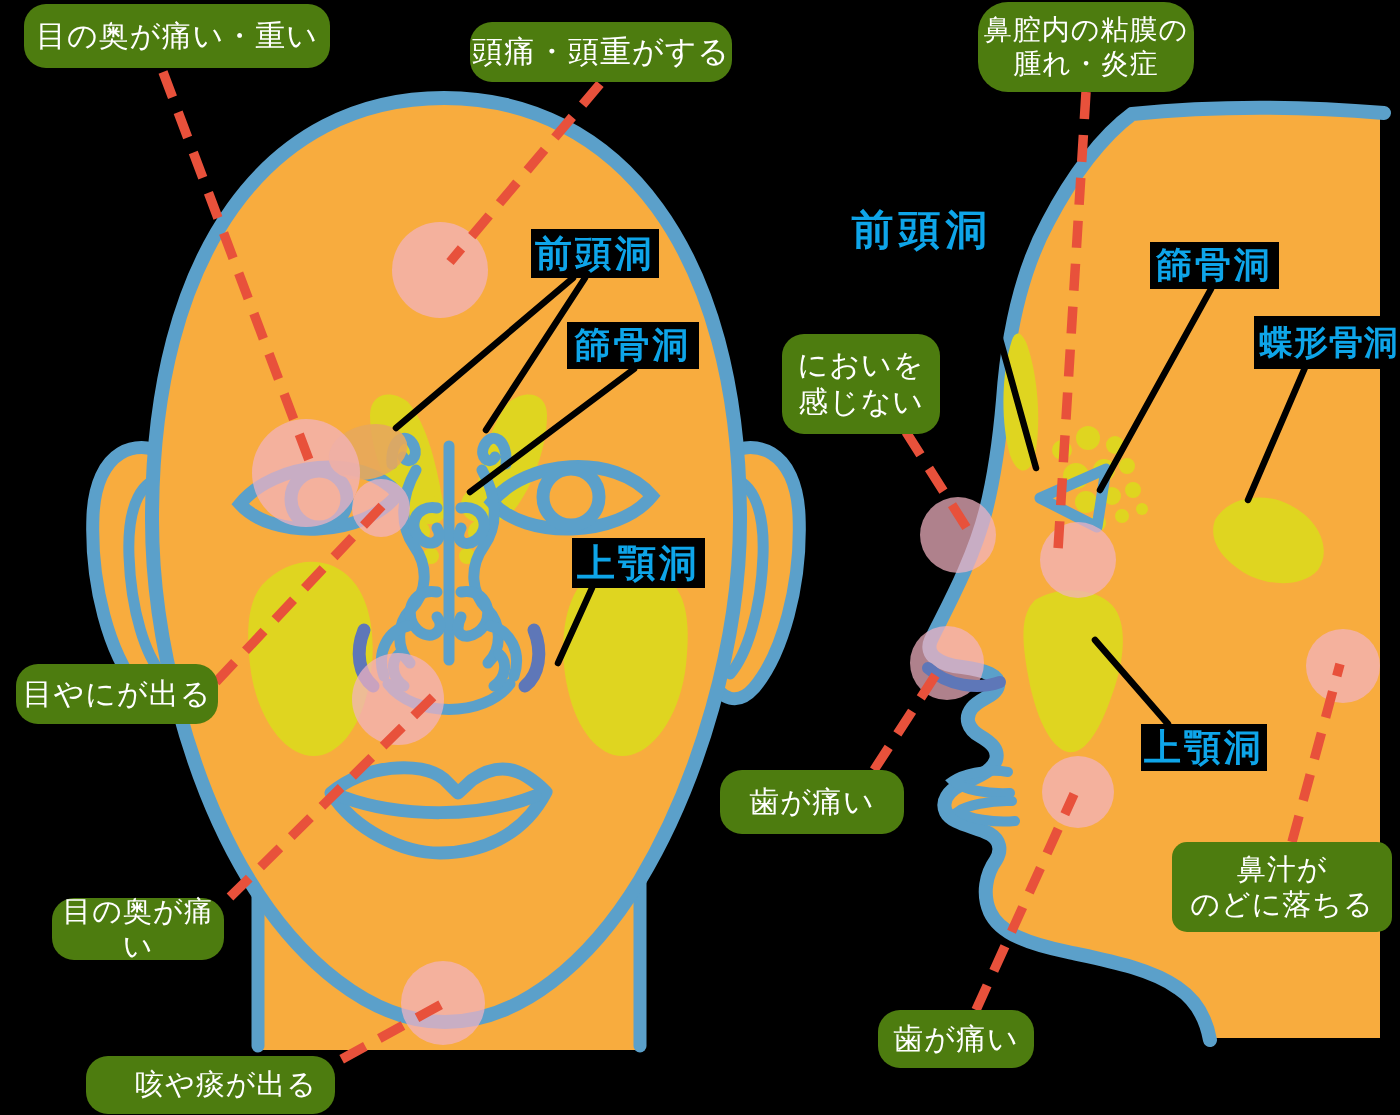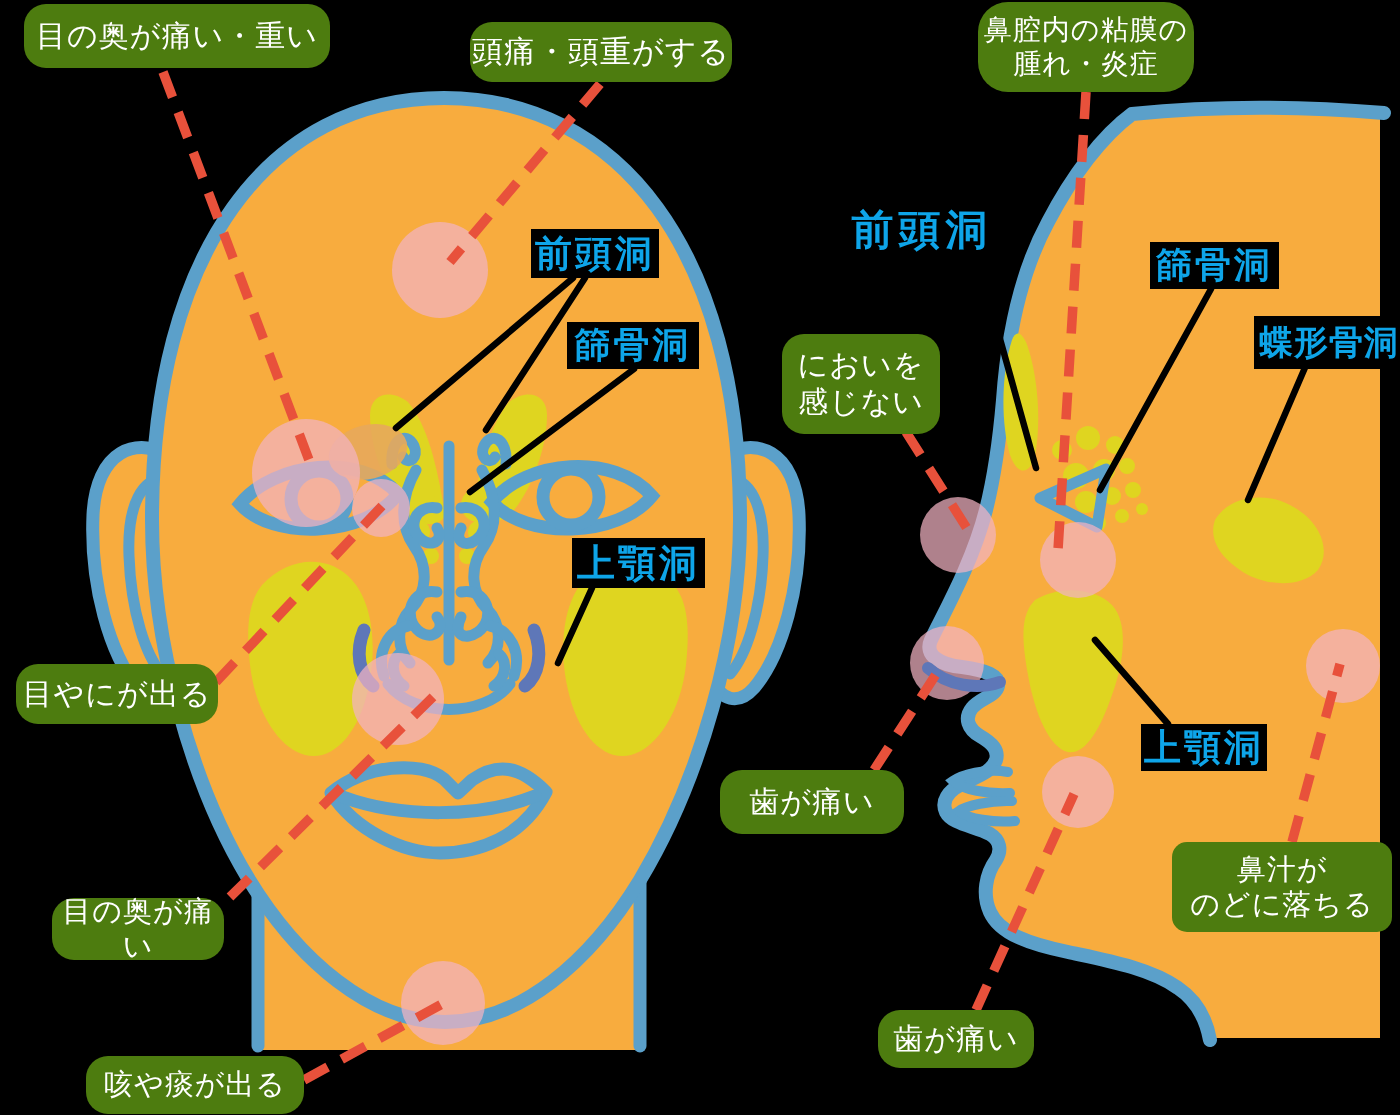--- a/index.html
+++ b/index.html
@@ -24,21 +24,21 @@
   }
   .plain{background:transparent;}
   
   .p-eyedeep   {left:24px;  top:4px;   width:306px;height:64px;font-size:30px;}
   .p-headache  {left:470px; top:22px;  width:262px;height:60px;font-size:31px;}
   .p-mucosa    {left:978px; top:2px;   width:216px;height:90px;font-size:28px;border-radius:30px;}
   .p-smell     {left:782px; top:334px; width:158px;height:100px;font-size:30px;}
   .p-eyedisch  {left:16px;  top:664px; width:202px;height:60px;font-size:30px;}
   .p-stuffy    {left:52px;  top:898px; width:172px;height:62px;font-size:29px;}
   .p-runny     {left:720px; top:770px; width:184px;height:64px;font-size:30px;}
-  .p-cough     {left:86px;  top:1056px;width:218px;height:58px;font-size:29px;}
+  .p-cough     {left:86px;  top:1056px;width:218px;height:58px;font-size:29px;padding-left:31px;}
   .p-tooth     {left:878px; top:1010px;width:156px;height:58px;font-size:30px;}
   .p-postnasal {left:1172px;top:842px; width:220px;height:90px;font-size:29px;border-radius:15px;}
   .a-frontalL  {left:531px; top:229px; width:128px;height:49px;font-size:37px;}
   .a-ethmoidL  {left:567px; top:322px; width:132px;height:47px;font-size:36px;}
   .a-maxL      {left:572px; top:538px; width:133px;height:50px;font-size:38px;}
   .a-ethmoidR  {left:1150px;top:242px; width:129px;height:47px;font-size:36px;}
   .a-sphenoid  {left:1254px;top:316px; width:150px;height:53px;font-size:34px;letter-spacing:1px;}
   .a-maxR      {left:1141px;top:724px; width:126px;height:47px;font-size:37px;}
   .a-frontalR  {left:842px; top:204px; width:160px;height:52px;font-size:42px;letter-spacing:5px;}
 </style>

